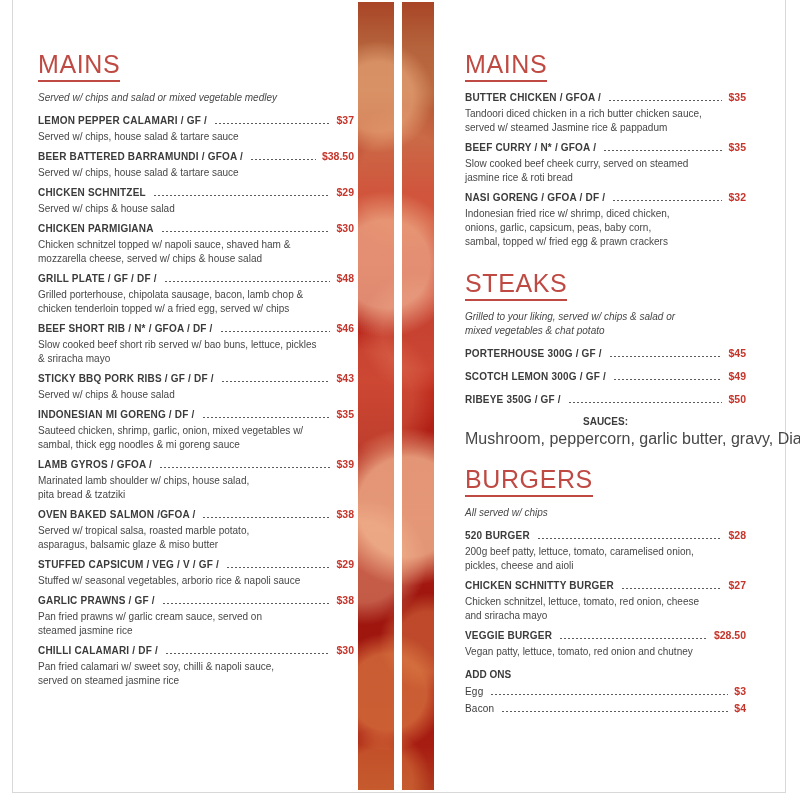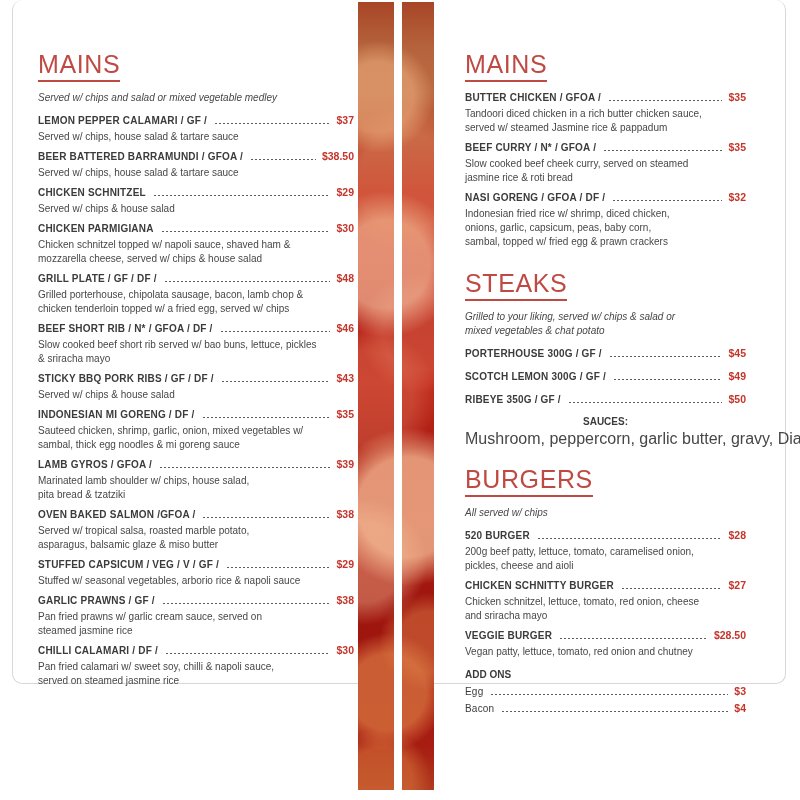--- a/index.html
+++ b/index.html
@@ -10,26 +10,25 @@
     --border:#d8d8d8;
   }
   *{box-sizing:border-box;}
   html,body{margin:0;padding:0;}
   body{
     width:800px;height:800px;position:relative;background:#ffffff;
     font-family:"Liberation Sans", sans-serif;
     -webkit-font-smoothing:antialiased;
   }
   .page{
-    position:absolute;left:12px;top:0;width:774px;height:684px;
+    position:absolute;left:12px;top:0;width:774px;height:793px;
     background:#ffffff;
     border-left:1px solid var(--border);
     border-right:1px solid var(--border);
     border-bottom:1px solid var(--border);
-    border-radius:10px;
   }
   
   .spine{
     position:absolute;left:345px;top:2px;width:76px;height:788px;
     background-repeat:no-repeat;
     background:
       radial-gradient(circle 55px at 20px 95px,  rgba(240,178,130,.55) 35px, rgba(240,178,130,0) 56px),
       radial-gradient(circle 75px at 48px 180px, rgba(235,160,115,.35) 48px, rgba(235,160,115,0) 76px),
       radial-gradient(circle 72px at 28px 262px, rgba(248,205,170,.60) 44px, rgba(248,205,170,0) 73px),
       radial-gradient(circle 60px at 62px 330px, rgba(230,125,95,.35)  38px, rgba(230,125,95,0)  61px),

